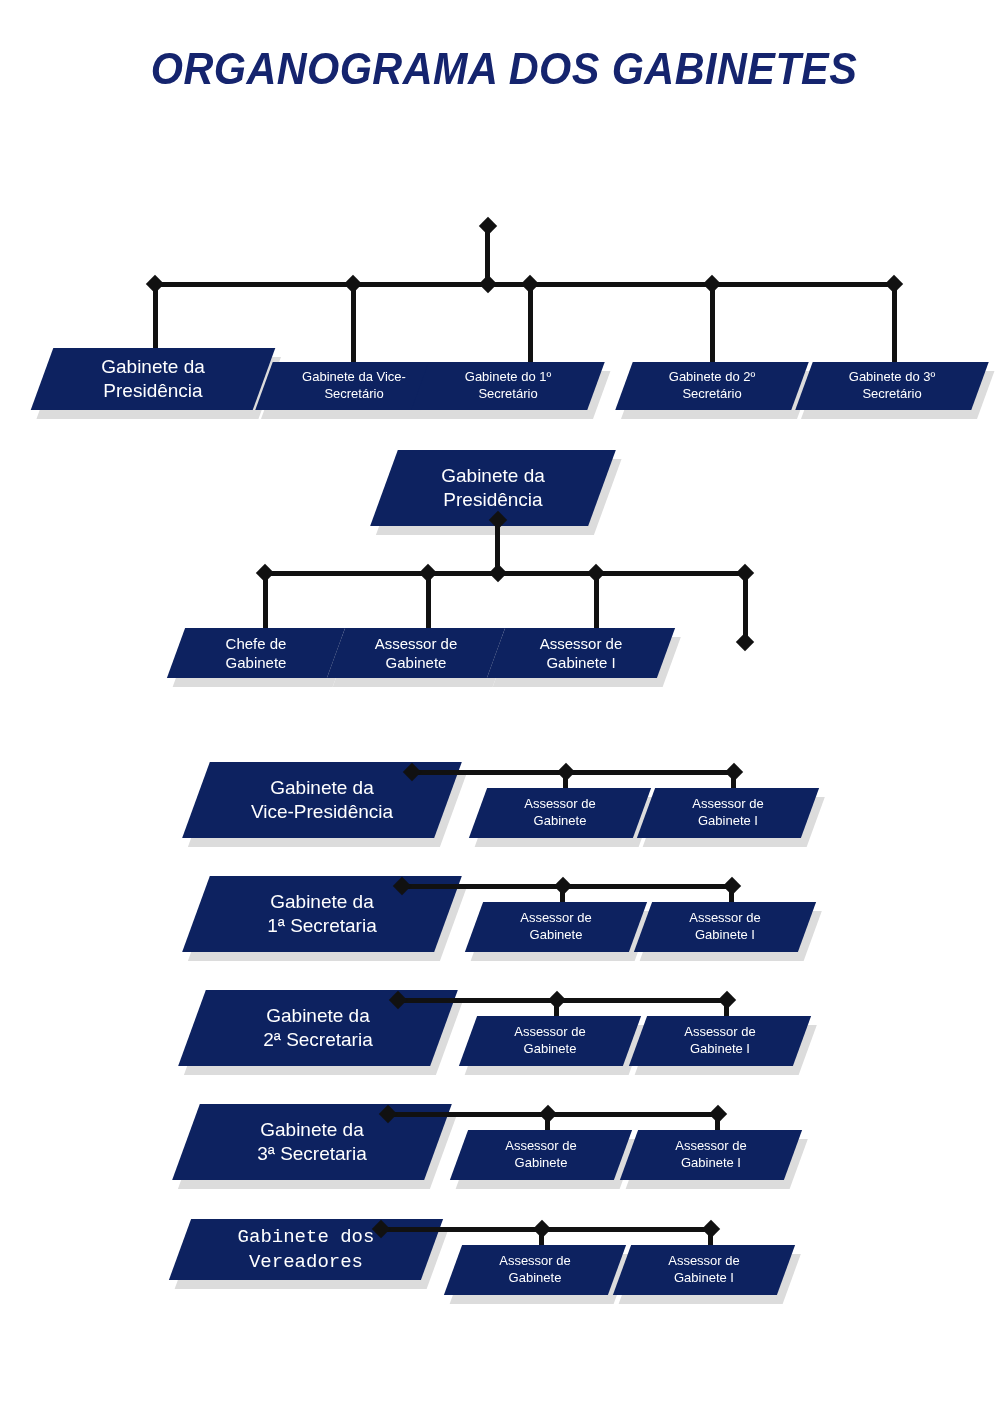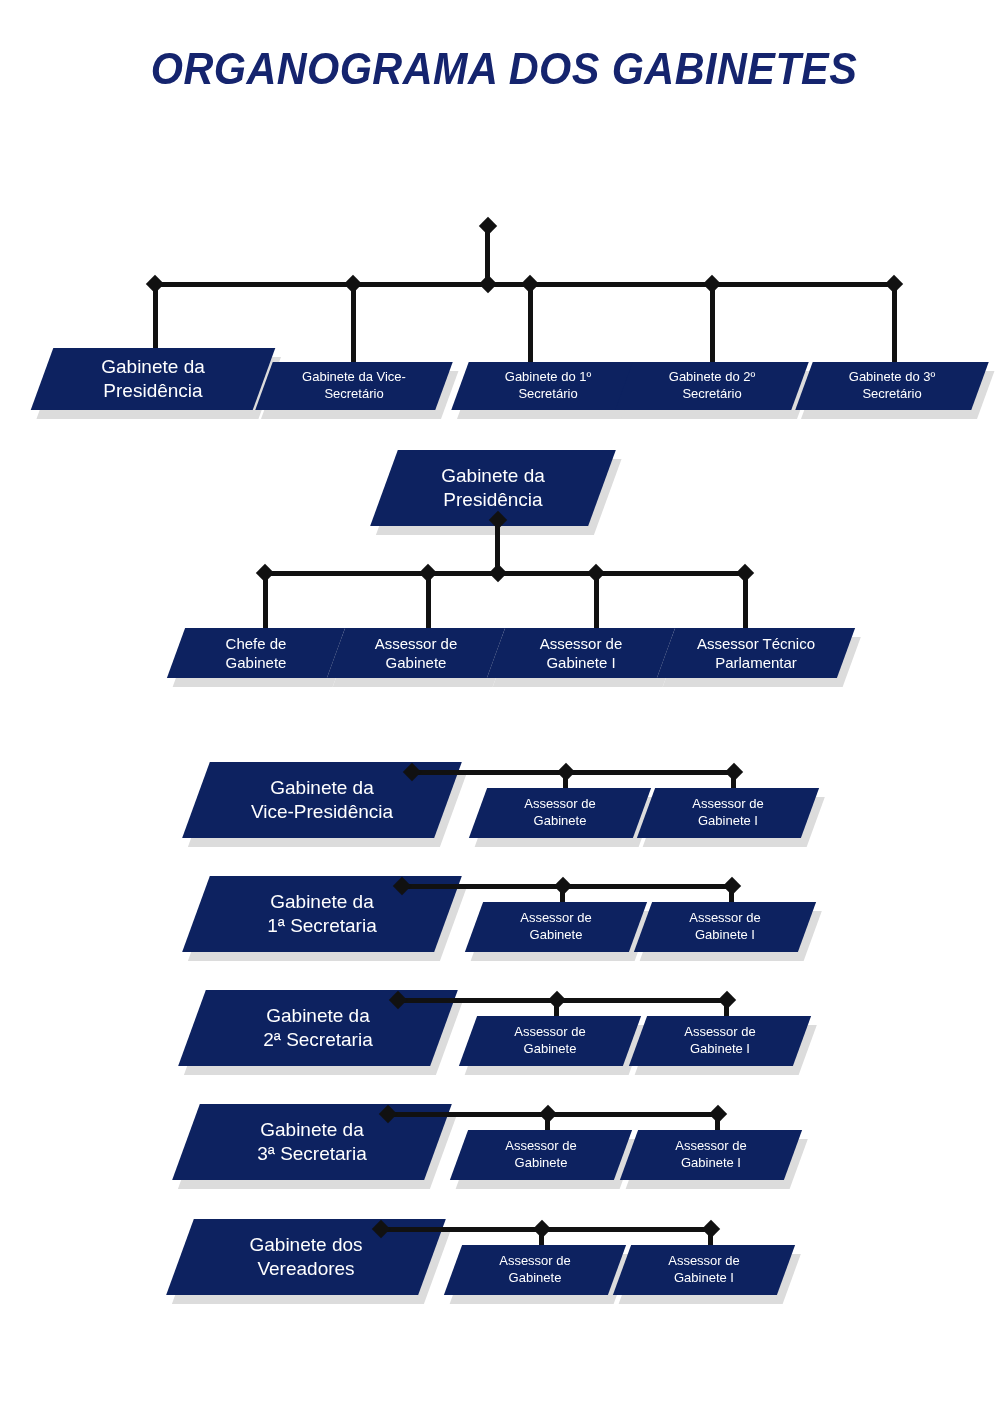--- a/index.html
+++ b/index.html
@@ -103,21 +103,21 @@
 Presidência</div>
   </div>
 
   <div class="node t-sm" style="left:264px;top:362px;width:180px;height:48px;">
     <div class="shadow"></div>
     <div class="face"></div>
     <div class="label">Gabinete da Vice-
 Secretário</div>
   </div>
 
-  <div class="node t-sm" style="left:460px;top:362px;width:176px;height:48px;">
+  <div class="node t-sm" style="left:420px;top:362px;width:176px;height:48px;">
     <div class="shadow"></div>
     <div class="face"></div>
     <div class="label">Gabinete do 1º
 Secretário</div>
   </div>
 
   <div class="node t-sm" style="left:624px;top:362px;width:176px;height:48px;">
     <div class="shadow"></div>
     <div class="face"></div>
     <div class="label">Gabinete do 2º
@@ -174,26 +174,20 @@
 Gabinete</div>
   </div>
 
   <div class="node t-md" style="left:496px;top:628px;width:170px;height:50px;">
     <div class="shadow"></div>
     <div class="face"></div>
     <div class="label">Assessor de
 Gabinete I</div>
   </div>
 
-  <div class="node t-md" style="left:666px;top:628px;width:180px;height:50px;">
-    <div class="shadow"></div>
-    <div class="face"></div>
-    <div class="label">Assessor Técnico
-Parlamentar</div>
-  </div>
 
   <div class="node t-lg" style="left:196px;top:762px;width:252px;height:76px;">
     <div class="shadow"></div>
     <div class="face"></div>
     <div class="label">Gabinete da
 Vice-Presidência</div>
   </div>
   <div class="hline" style="left:410px;top:770px;width:325px;"></div>
   <div class="diamond" style="left:412px;top:772px;"></div>
   <div class="vline" style="left:563px;top:770px;height:26px;"></div>
@@ -289,21 +283,21 @@
     <div class="label">Assessor de
 Gabinete</div>
   </div>
   <div class="node t-sm" style="left:629px;top:1130px;width:164px;height:50px;">
     <div class="shadow"></div>
     <div class="face"></div>
     <div class="label">Assessor de
 Gabinete I</div>
   </div>
 
-  <div class="node t-lg" style="left:180px;top:1219px;width:252px;height:76px;">
+  <div class="node t-lg" style="left:180px;top:1219px;width:252px;height:61px;font-family:Liberation Mono, monospace;">
     <div class="shadow"></div>
     <div class="face"></div>
     <div class="label">Gabinete dos
 Vereadores</div>
   </div>
   <div class="hline" style="left:379px;top:1227px;width:333px;"></div>
   <div class="diamond" style="left:381px;top:1229px;"></div>
   <div class="vline" style="left:539px;top:1227px;height:26px;"></div>
   <div class="diamond" style="left:542px;top:1229px;"></div>
   <div class="diamond" style="left:542px;top:1252px;"></div>

